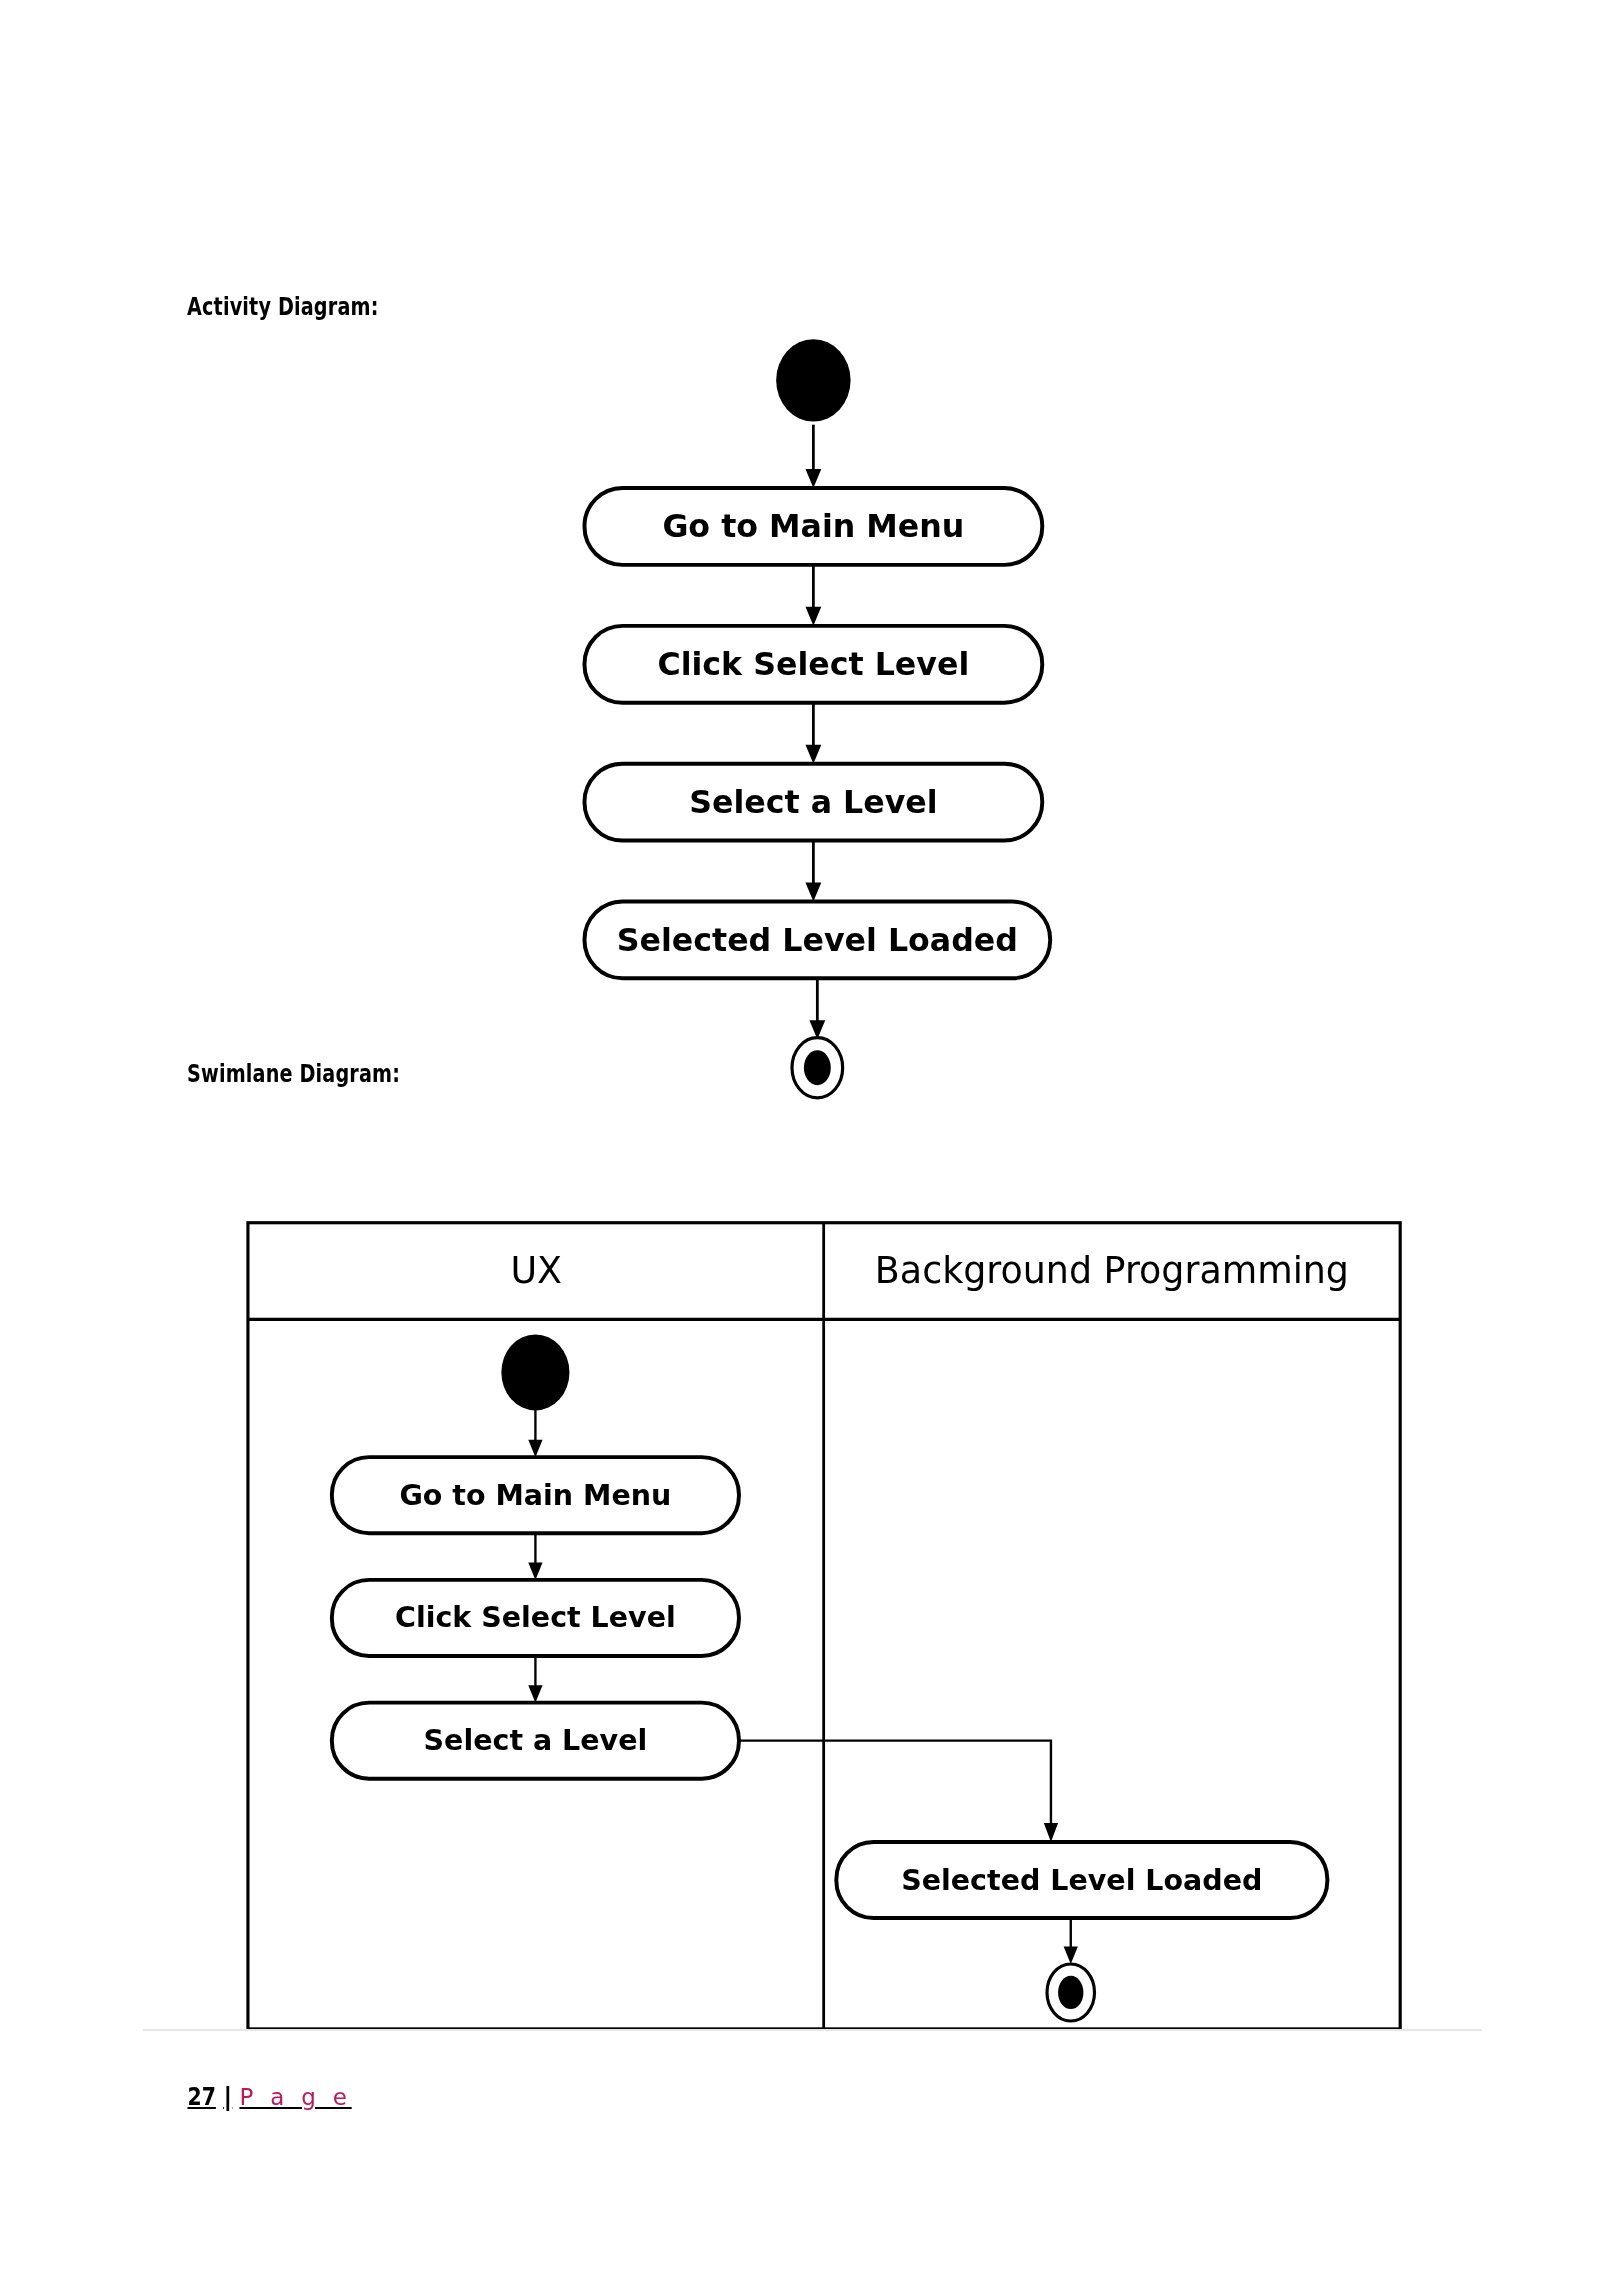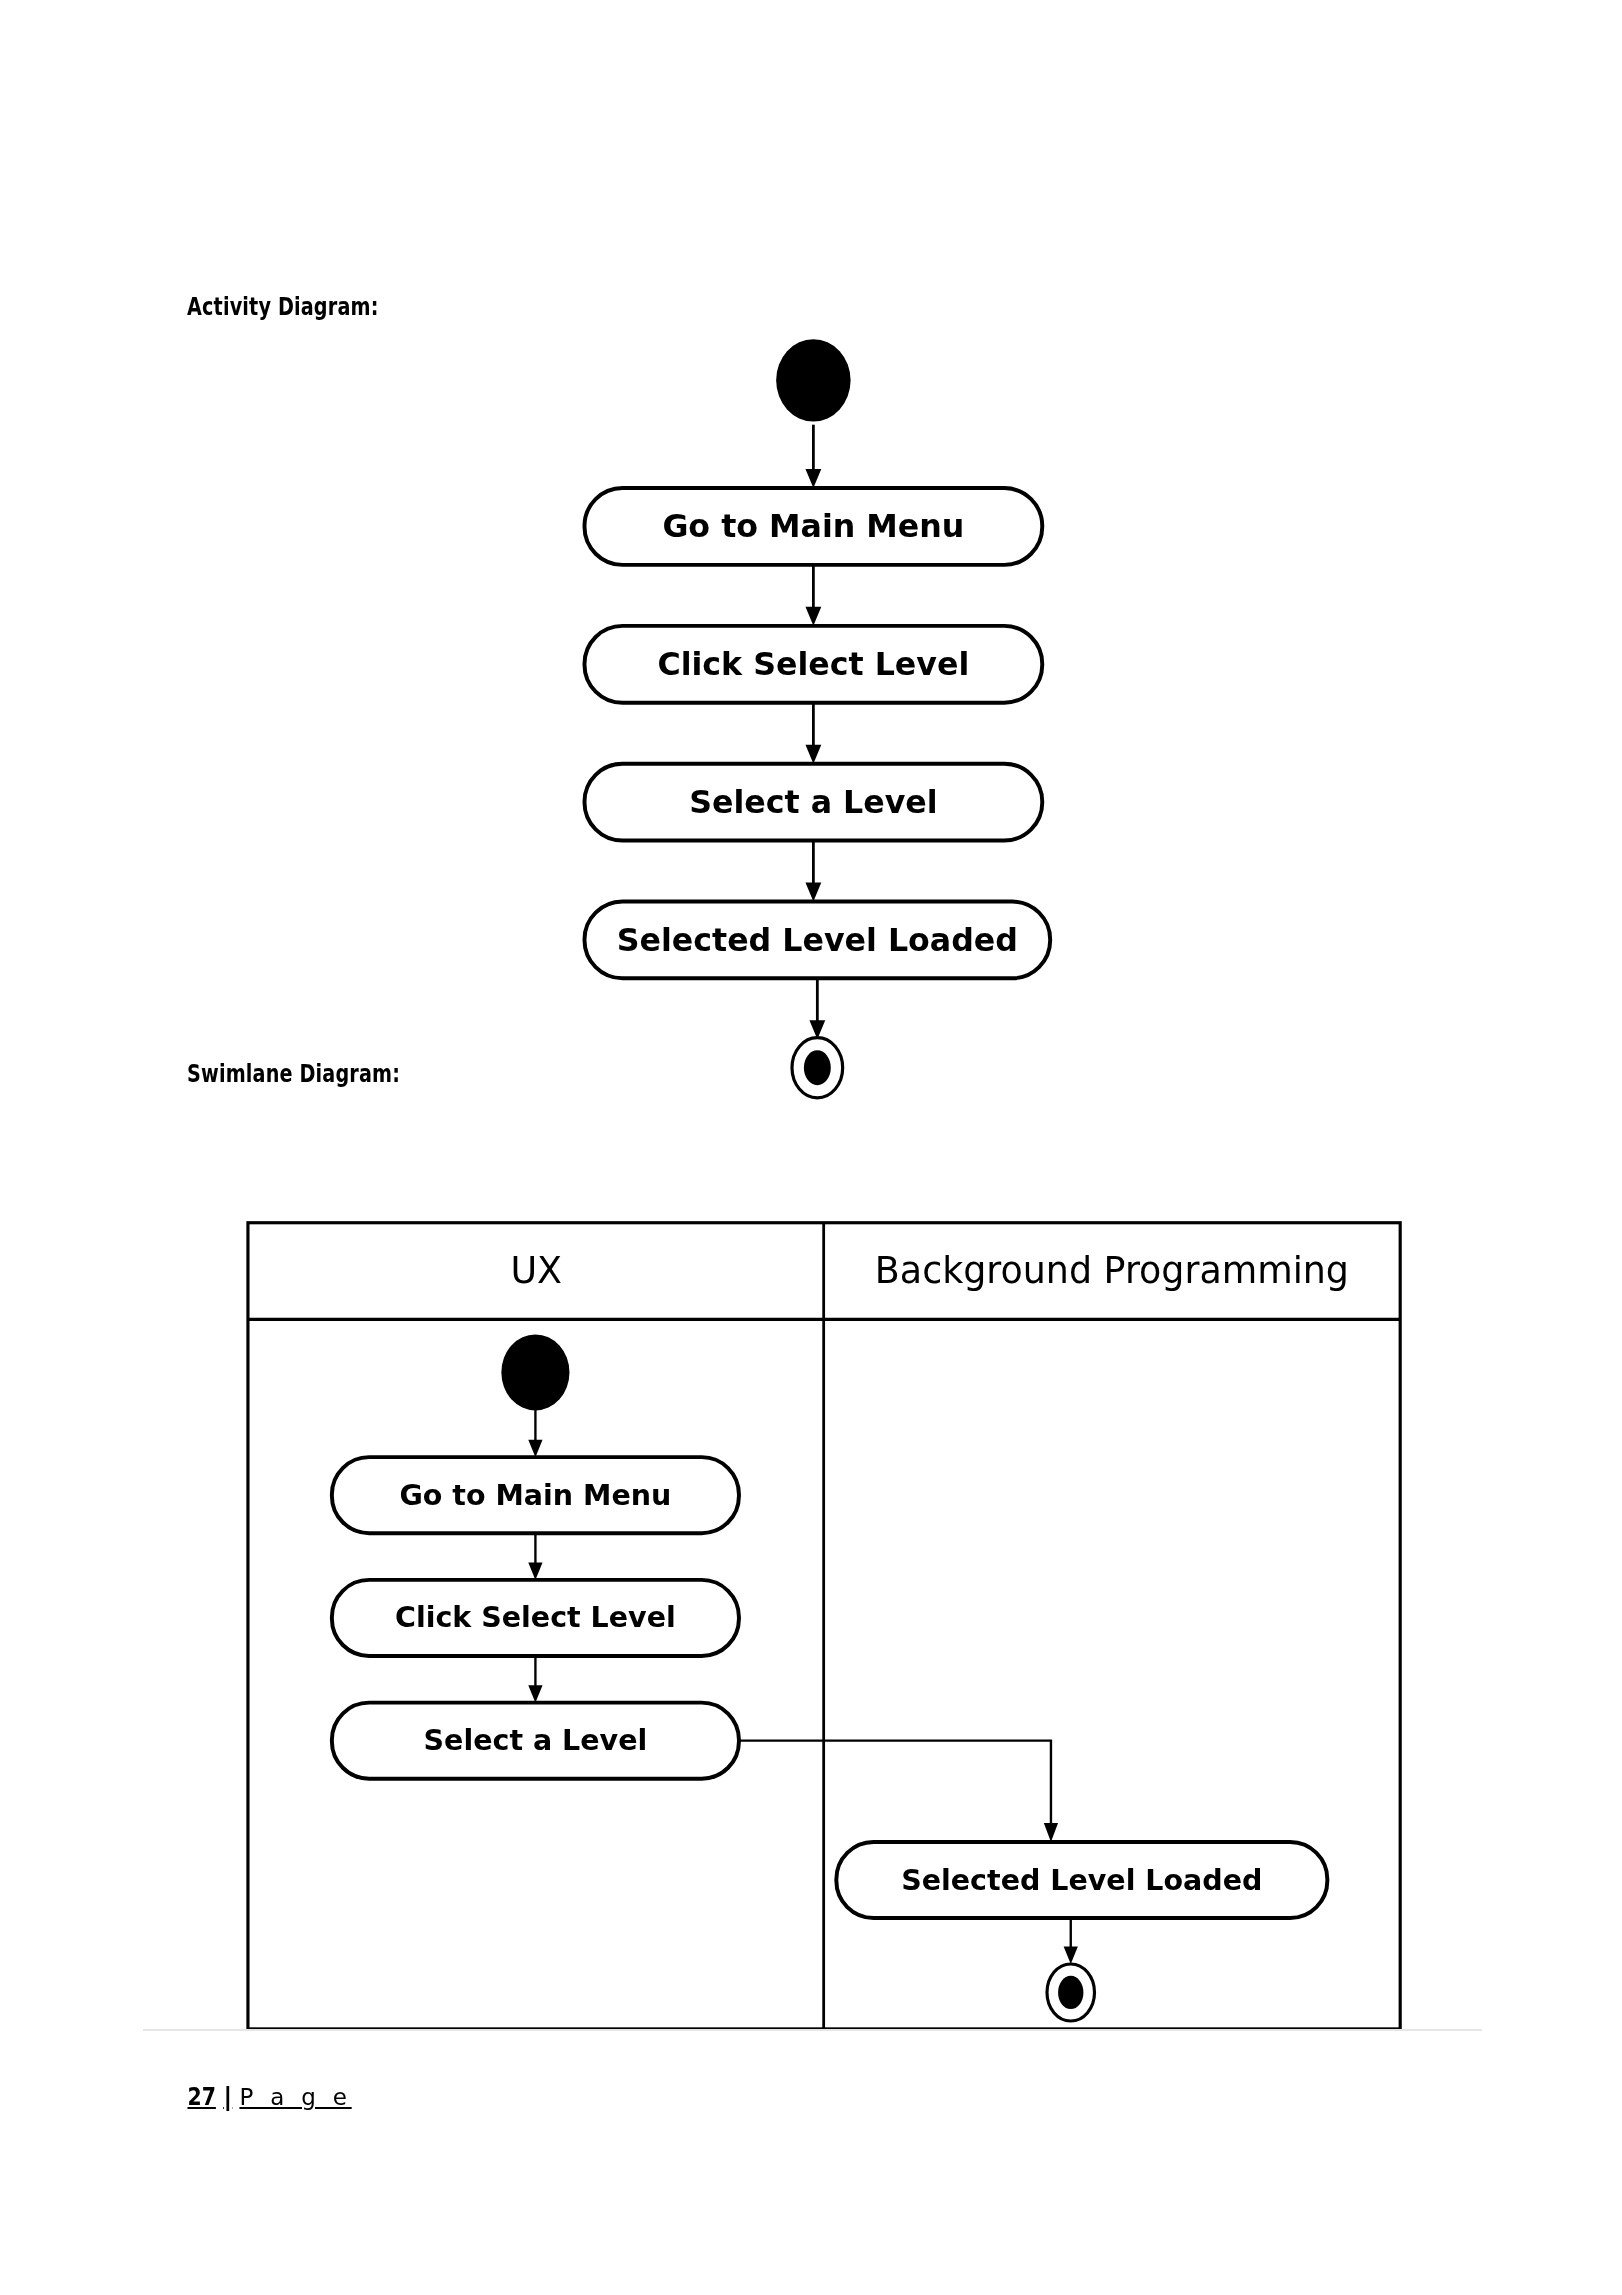--- a/index.html
+++ b/index.html
@@ -132,21 +132,21 @@
     font-family: "DejaVu Sans", sans-serif;
     font-weight: 700;
     font-size: 25px;
     color: #000000;
     margin: 0 7.1px 0 4.8px;
   }
   #footer-page-word {
     font-family: "DejaVu Sans", sans-serif;
     font-weight: 400;
     font-size: 23px;
-    color: #000000;
+    color: #be185d;
     letter-spacing: 4.8px;
     margin-top: 42px;
   }
 </style>
 </head>
 <body>
 
 <div id="page">
 
   <div class="caption" id="caption-activity">Activity Diagram:</div>

